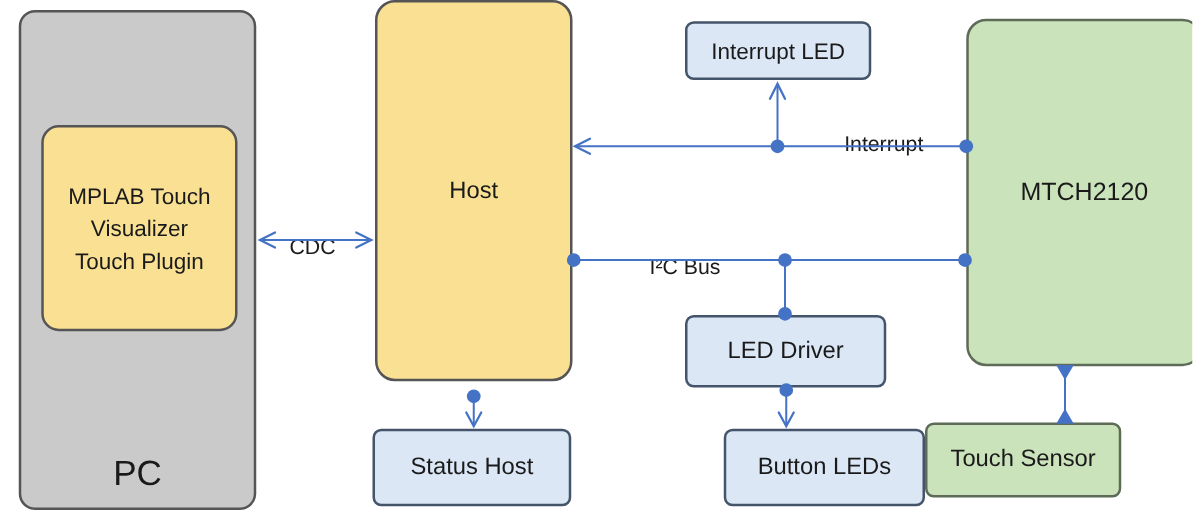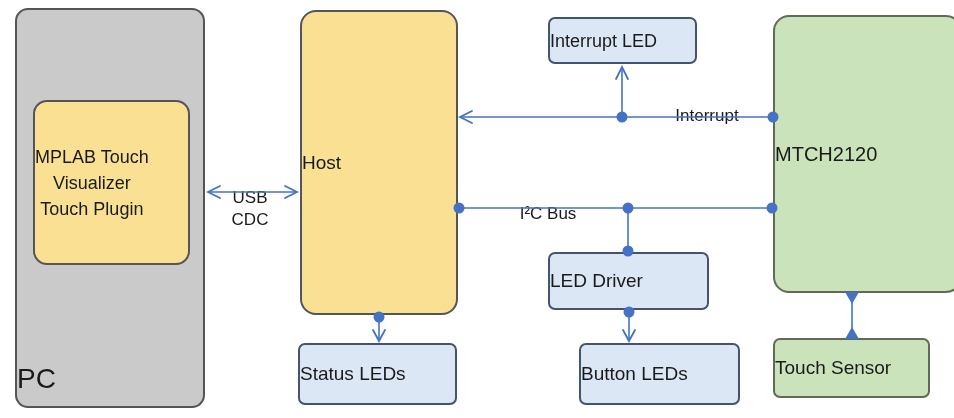--- a/index.html
+++ b/index.html
@@ -14,21 +14,21 @@
     width: 954px;
     height: 418px;
     background: var(--background, #ffffff);
     overflow: hidden;
   }
   .node {
     position: absolute;
     box-sizing: border-box;
     display: flex;
     align-items: center;
-    justify-content: flex-start;
+    justify-content: center;
     text-align: center;
     line-height: 26px;
   }
   .node .label-lines span { display: block; }
 
   
   #pc {
     left: 15px; top: 8px; width: 190px; height: 400px;
     background: var(--box-gray, #cacaca);
     border: 2.5px solid var(--border-dark, #555);
@@ -38,21 +38,21 @@
     padding-bottom: 14px;
   }
   #mplab {
     left: 33px; top: 100px; width: 157px; height: 165px;
     background: var(--box-yellow, #f9e093);
     border: 2px solid var(--border-dark, #555);
     border-radius: 14px;
     font-size: 18px;
   }
   #host {
-    left: 300px; top: 10px; width: 158px; height: 305px;
+    left: 300px; top: 0; width: 158px; height: 305px;
     background: var(--box-yellow, #f9e093);
     border: 2px solid var(--border-dark, #555);
     border-radius: 16px;
     font-size: 19px;
   }
   #interrupt-led {
     left: 548px; top: 17px; width: 149px; height: 47px;
     background: var(--box-blue, #dbe7f5);
     border: 2px solid var(--border-blue, #44546a);
     border-radius: 7px;
@@ -81,21 +81,21 @@
   }
   #button-leds {
     left: 547px; top: 343px; width: 161px; height: 62px;
     background: var(--box-blue, #dbe7f5);
     border: 2px solid var(--border-blue, #44546a);
     border-radius: 7px;
     font-size: 19px;
     margin-left: 32px;
   }
   #touch-sensor {
-    left: 773px; top: 338px; width: 157px; height: 60px;
+    left: 740px; top: 338px; width: 157px; height: 60px;
     background: var(--box-green, #cae3bb);
     border: 2px solid var(--border-green, #5d6b57);
     border-radius: 7px;
     font-size: 19px;
   }
 
   
   .conn-label {
     position: absolute;
     text-align: center;
@@ -163,33 +163,32 @@
 
   <div class="node" id="mtch2120">
     <span>MTCH2120</span>
   </div>
 
   <div class="node" id="led-driver">
     <span>LED Driver</span>
   </div>
 
   <div class="node" id="status-leds">
-    <span>Status LEDs</span>
+    <span>Status Host</span>
   </div>
 
   <div class="node" id="button-leds">
     <span>Button LEDs</span>
   </div>
 
   <div class="node" id="touch-sensor">
     <span>Touch Sensor</span>
   </div>
 
   <div class="conn-label" id="usb-cdc-label">
-    <span style="display:block">USB</span>
     <span style="display:block">CDC</span>
   </div>
   <div class="conn-label" id="interrupt-label">Interrupt</div>
   <div class="conn-label" id="i2c-label">I²C Bus</div>
 
   <svg id="connector-layer" width="954" height="418" viewBox="0 0 954 418">
 
     <line class="wire" x1="208" y1="192" x2="297" y2="192"></line>
     <path class="head" d="M220,186 L208,192 L220,198"></path>
     <path class="head" d="M285,186 L297,192 L285,198"></path>

